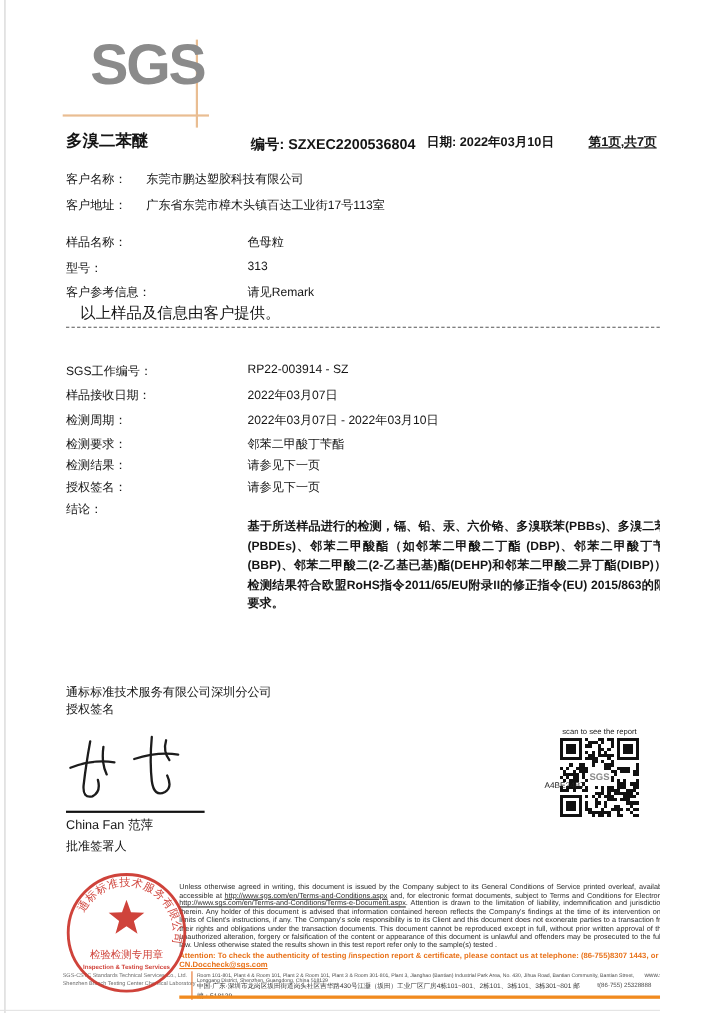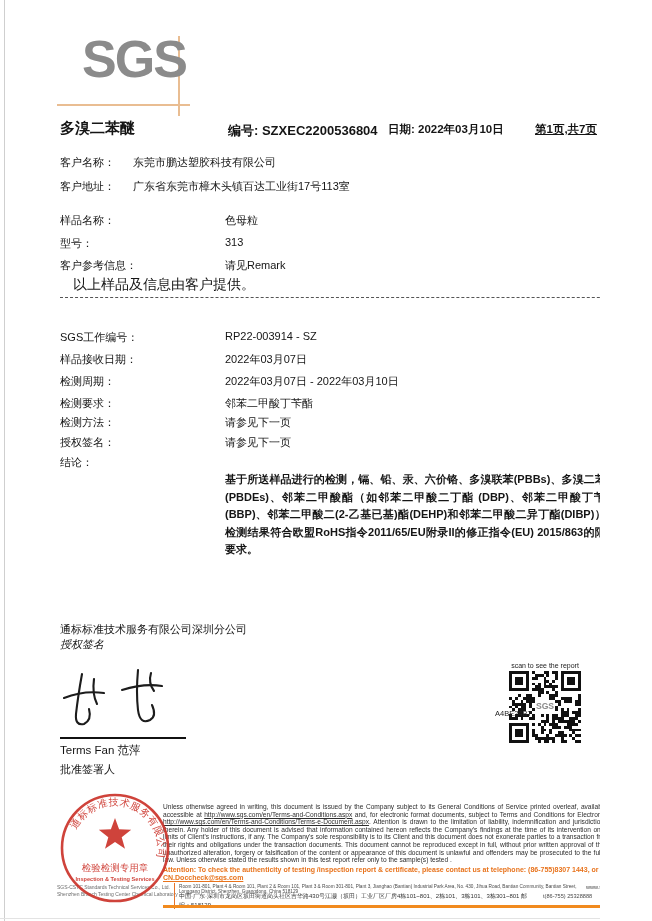--- a/index.html
+++ b/index.html
@@ -27,21 +27,21 @@
   .row .l{position:absolute;left:60px;top:0;white-space:nowrap;}
   .row .v{position:absolute;left:225px;top:0;white-space:nowrap;}
   .row .v2{position:absolute;left:133px;top:0;white-space:nowrap;}
   .row .vp{position:absolute;left:225px;top:16px;width:392px;white-space:normal;
            line-height:17.5px;text-align:justify;font-weight:bold;}
   .note{left:60px;top:276px;font-size:14px;margin-left:13px;}
   .dashline{left:60px;top:297px;width:590px;border-top:1px dashed #555;}
 
   
   .sig-company{left:60px;top:622px;font-size:11px;}
-  .sig-auth{left:60px;top:637px;font-size:11px;font-style:italic;}
+  .sig-auth{left:60px;top:637px;font-size:11px;}
   .sig-svg{left:58px;top:662px;}
   .sig-line{left:60px;top:737px;width:126px;height:2px;background:#111;}
   .sig-name{left:60px;top:743px;font-size:11.5px;}
   .sig-role{left:60px;top:762px;font-size:11px;}
 
   
   .qr-caption{left:495px;top:662px;width:100px;text-align:center;font-size:7px;color:#222;}
   .qr-box{left:509px;top:671px;width:72px;height:72px;}
   .qr-code-text{left:495px;top:709px;width:100px;text-align:left;font-size:7.5px;color:#222;}
 
@@ -118,21 +118,21 @@
   </div>
   <div class="abs row" style="top:374px">
     <span class="l">检测周期：</span>
     <span class="v">2022年03月07日 - 2022年03月10日</span>
   </div>
   <div class="abs row" style="top:396px">
     <span class="l">检测要求：</span>
     <span class="v">邻苯二甲酸丁苄酯</span>
   </div>
   <div class="abs row" style="top:415px">
-    <span class="l">检测方法：</span>
+    <span class="l">检测结果：</span>
     <span class="v">请参见下一页</span>
   </div>
   <div class="abs row" style="top:435px">
     <span class="l">授权签名：</span>
     <span class="v">请参见下一页</span>
   </div>
   <div class="abs row" style="top:455px">
     <span class="l">结论：</span>
     <span class="vp">基于所送样品进行的检测，镉、铅、汞、六价铬、多溴联苯(PBBs)、多溴二苯醚(PBDEs)、邻苯二甲酸酯（如邻苯二甲酸二丁酯 (DBP)、邻苯二甲酸丁苄酯(BBP)、邻苯二甲酸二(2-乙基已基)酯(DEHP)和邻苯二甲酸二异丁酯(DIBP)）的检测结果符合欧盟RoHS指令2011/65/EU附录II的修正指令(EU) 2015/863的限值要求。</span>
   </div>
@@ -143,21 +143,21 @@
     <g fill="none" stroke="#1c1c1c" stroke-width="2.1" stroke-linecap="round">
       <path d="M6,36 Q26,28 46,31"></path>
       <path d="M24,12 Q20,34 18,52 Q17,64 26,62 Q34,58 31,47"></path>
       <path d="M36,17 Q34,32 39,42"></path>
       <path d="M64,28 Q86,21 104,24"></path>
       <path d="M80,8 Q78,30 80,48 Q82,63 92,58 Q99,54 94,43"></path>
       <path d="M93,11 Q90,21 96,29"></path>
     </g>
   </svg>
   <div class="abs sig-line"></div>
-  <div class="abs sig-name">Terms Fan 范萍</div>
+  <div class="abs sig-name">China Fan 范萍</div>
   <div class="abs sig-role">批准签署人</div>
 
   <div class="abs qr-caption">scan to see the report</div>
   <svg class="abs qr-box" id="qr-svg" viewBox="0 0 25 25" shape-rendering="crispEdges">
     <rect x="0" y="0" width="25" height="25" fill="#fff"></rect>
     <path id="qr-path" fill="#111" d="M0 0h1v1h-1zM1 0h1v1h-1zM2 0h1v1h-1zM3 0h1v1h-1zM4 0h1v1h-1zM5 0h1v1h-1zM6 0h1v1h-1zM0 1h1v1h-1zM6 1h1v1h-1zM0 2h1v1h-1zM2 2h1v1h-1zM3 2h1v1h-1zM4 2h1v1h-1zM6 2h1v1h-1zM0 3h1v1h-1zM2 3h1v1h-1zM3 3h1v1h-1zM4 3h1v1h-1zM6 3h1v1h-1zM0 4h1v1h-1zM2 4h1v1h-1zM3 4h1v1h-1zM4 4h1v1h-1zM6 4h1v1h-1zM0 5h1v1h-1zM6 5h1v1h-1zM0 6h1v1h-1zM1 6h1v1h-1zM2 6h1v1h-1zM3 6h1v1h-1zM4 6h1v1h-1zM5 6h1v1h-1zM6 6h1v1h-1zM18 0h1v1h-1zM19 0h1v1h-1zM20 0h1v1h-1zM21 0h1v1h-1zM22 0h1v1h-1zM23 0h1v1h-1zM24 0h1v1h-1zM18 1h1v1h-1zM24 1h1v1h-1zM18 2h1v1h-1zM20 2h1v1h-1zM21 2h1v1h-1zM22 2h1v1h-1zM24 2h1v1h-1zM18 3h1v1h-1zM20 3h1v1h-1zM21 3h1v1h-1zM22 3h1v1h-1zM24 3h1v1h-1zM18 4h1v1h-1zM20 4h1v1h-1zM21 4h1v1h-1zM22 4h1v1h-1zM24 4h1v1h-1zM18 5h1v1h-1zM24 5h1v1h-1zM18 6h1v1h-1zM19 6h1v1h-1zM20 6h1v1h-1zM21 6h1v1h-1zM22 6h1v1h-1zM23 6h1v1h-1zM24 6h1v1h-1zM0 18h1v1h-1zM1 18h1v1h-1zM2 18h1v1h-1zM3 18h1v1h-1zM4 18h1v1h-1zM5 18h1v1h-1zM6 18h1v1h-1zM0 19h1v1h-1zM6 19h1v1h-1zM0 20h1v1h-1zM2 20h1v1h-1zM3 20h1v1h-1zM4 20h1v1h-1zM6 20h1v1h-1zM0 21h1v1h-1zM2 21h1v1h-1zM3 21h1v1h-1zM4 21h1v1h-1zM6 21h1v1h-1zM0 22h1v1h-1zM2 22h1v1h-1zM3 22h1v1h-1zM4 22h1v1h-1zM6 22h1v1h-1zM0 23h1v1h-1zM6 23h1v1h-1zM0 24h1v1h-1zM1 24h1v1h-1zM2 24h1v1h-1zM3 24h1v1h-1zM4 24h1v1h-1zM5 24h1v1h-1zM6 24h1v1h-1zM8 0h1v1h-1zM12 0h1v1h-1zM13 0h1v1h-1zM15 0h1v1h-1zM16 0h1v1h-1zM9 1h1v1h-1zM10 1h1v1h-1zM11 1h1v1h-1zM13 1h1v1h-1zM16 1h1v1h-1zM8 2h1v1h-1zM9 2h1v1h-1zM12 2h1v1h-1zM16 2h1v1h-1zM12 3h1v1h-1zM13 3h1v1h-1zM15 3h1v1h-1zM8 4h1v1h-1zM10 4h1v1h-1zM12 4h1v1h-1zM14 4h1v1h-1zM9 5h1v1h-1zM10 5h1v1h-1zM12 5h1v1h-1zM13 5h1v1h-1zM14 5h1v1h-1zM15 5h1v1h-1zM16 5h1v1h-1zM8 6h1v1h-1zM9 6h1v1h-1zM10 6h1v1h-1zM11 6h1v1h-1zM15 6h1v1h-1zM10 7h1v1h-1zM11 7h1v1h-1zM13 7h1v1h-1zM16 7h1v1h-1zM3 8h1v1h-1zM6 8h1v1h-1zM7 8h1v1h-1zM10 8h1v1h-1zM14 8h1v1h-1zM15 8h1v1h-1zM16 8h1v1h-1zM24 8h1v1h-1zM0 9h1v1h-1zM2 9h1v1h-1zM5 9h1v1h-1zM6 9h1v1h-1zM7 9h1v1h-1zM8 9h1v1h-1zM14 9h1v1h-1zM15 9h1v1h-1zM18 9h1v1h-1zM19 9h1v1h-1zM20 9h1v1h-1zM21 9h1v1h-1zM24 9h1v1h-1zM1 10h1v1h-1zM4 10h1v1h-1zM6 10h1v1h-1zM7 10h1v1h-1zM8 10h1v1h-1zM16 10h1v1h-1zM17 10h1v1h-1zM19 10h1v1h-1zM20 10h1v1h-1zM21 10h1v1h-1zM23 10h1v1h-1zM24 10h1v1h-1zM1 11h1v1h-1zM2 11h1v1h-1zM3 11h1v1h-1zM4 11h1v1h-1zM5 11h1v1h-1zM7 11h1v1h-1zM17 11h1v1h-1zM23 11h1v1h-1zM24 11h1v1h-1zM0 12h1v1h-1zM2 12h1v1h-1zM4 12h1v1h-1zM5 12h1v1h-1zM7 12h1v1h-1zM16 12h1v1h-1zM1 13h1v1h-1zM3 13h1v1h-1zM4 13h1v1h-1zM5 13h1v1h-1zM8 13h1v1h-1zM16 13h1v1h-1zM18 13h1v1h-1zM20 13h1v1h-1zM24 13h1v1h-1zM3 14h1v1h-1zM4 14h1v1h-1zM7 14h1v1h-1zM18 14h1v1h-1zM19 14h1v1h-1zM20 14h1v1h-1zM22 14h1v1h-1zM23 14h1v1h-1zM24 14h1v1h-1zM0 15h1v1h-1zM2 15h1v1h-1zM3 15h1v1h-1zM4 15h1v1h-1zM5 15h1v1h-1zM6 15h1v1h-1zM8 15h1v1h-1zM11 15h1v1h-1zM13 15h1v1h-1zM15 15h1v1h-1zM16 15h1v1h-1zM18 15h1v1h-1zM19 15h1v1h-1zM20 15h1v1h-1zM23 15h1v1h-1zM24 15h1v1h-1zM0 16h1v1h-1zM1 16h1v1h-1zM2 16h1v1h-1zM4 16h1v1h-1zM7 16h1v1h-1zM8 16h1v1h-1zM13 16h1v1h-1zM15 16h1v1h-1zM16 16h1v1h-1zM17 16h1v1h-1zM18 16h1v1h-1zM21 16h1v1h-1zM22 16h1v1h-1zM23 16h1v1h-1zM11 17h1v1h-1zM12 17h1v1h-1zM13 17h1v1h-1zM15 17h1v1h-1zM17 17h1v1h-1zM18 17h1v1h-1zM19 17h1v1h-1zM20 17h1v1h-1zM21 17h1v1h-1zM22 17h1v1h-1zM24 17h1v1h-1zM8 18h1v1h-1zM10 18h1v1h-1zM12 18h1v1h-1zM14 18h1v1h-1zM15 18h1v1h-1zM16 18h1v1h-1zM20 18h1v1h-1zM21 18h1v1h-1zM22 18h1v1h-1zM23 18h1v1h-1zM11 19h1v1h-1zM15 19h1v1h-1zM16 19h1v1h-1zM17 19h1v1h-1zM19 19h1v1h-1zM20 19h1v1h-1zM21 19h1v1h-1zM8 20h1v1h-1zM11 20h1v1h-1zM12 20h1v1h-1zM14 20h1v1h-1zM21 20h1v1h-1zM22 20h1v1h-1zM23 20h1v1h-1zM24 20h1v1h-1zM8 21h1v1h-1zM11 21h1v1h-1zM14 21h1v1h-1zM17 21h1v1h-1zM18 21h1v1h-1zM22 21h1v1h-1zM8 22h1v1h-1zM9 22h1v1h-1zM13 22h1v1h-1zM16 22h1v1h-1zM17 22h1v1h-1zM18 22h1v1h-1zM19 22h1v1h-1zM21 22h1v1h-1zM23 22h1v1h-1zM24 22h1v1h-1zM9 23h1v1h-1zM10 23h1v1h-1zM11 23h1v1h-1zM12 23h1v1h-1zM13 23h1v1h-1zM14 23h1v1h-1zM15 23h1v1h-1zM18 23h1v1h-1zM22 23h1v1h-1zM10 24h1v1h-1zM12 24h1v1h-1zM13 24h1v1h-1zM15 24h1v1h-1zM18 24h1v1h-1zM19 24h1v1h-1zM23 24h1v1h-1zM24 24h1v1h-1z"></path>
     <rect x="9.6" y="10.2" width="5.8" height="3.6" fill="#fff"></rect>
     <text x="12.5" y="13.1" font-size="3" font-weight="bold" fill="#8b8b8b" text-anchor="middle" font-family="Liberation Sans, sans-serif">SGS</text>
   </svg>
   <div class="abs qr-code-text">A4BE24B7</div>

